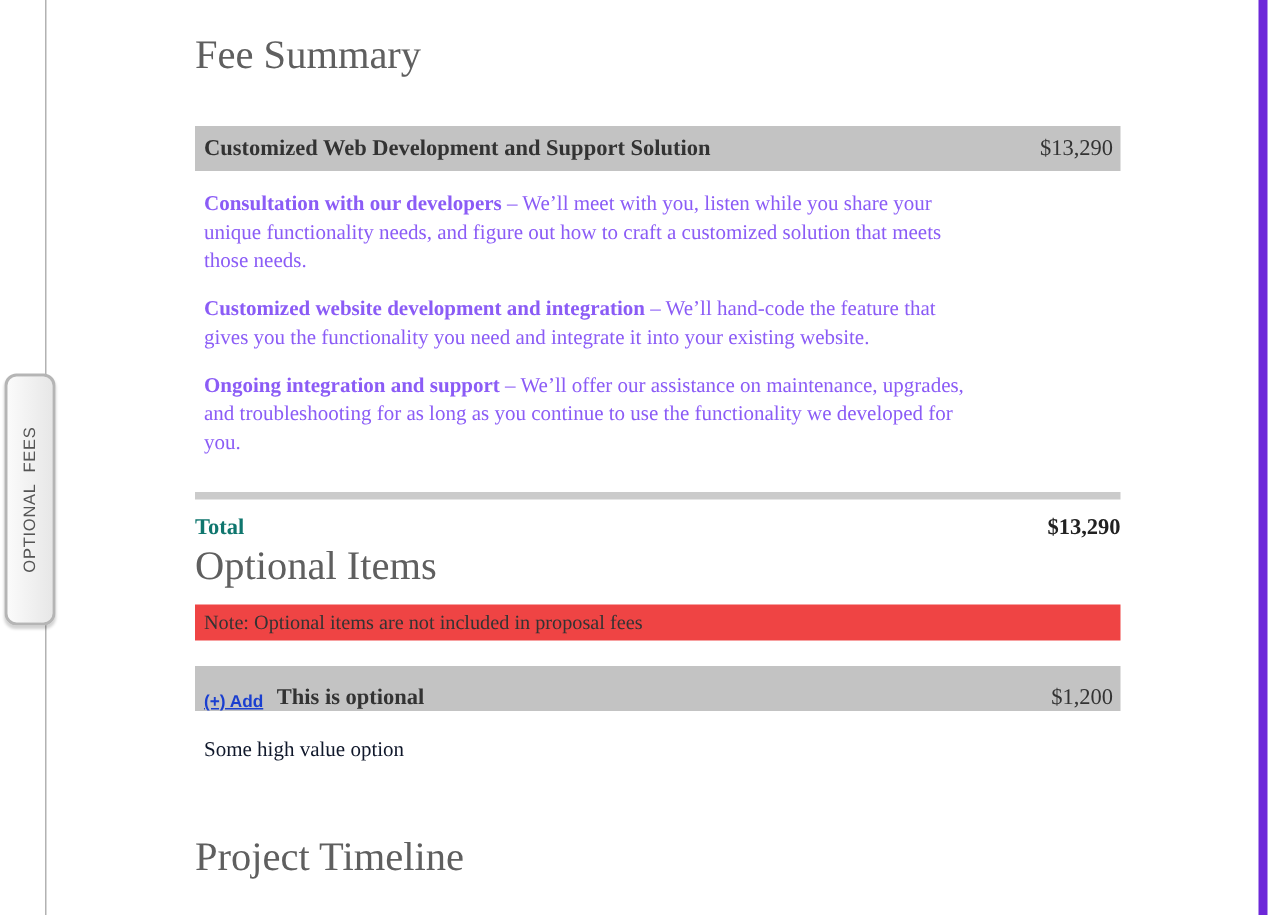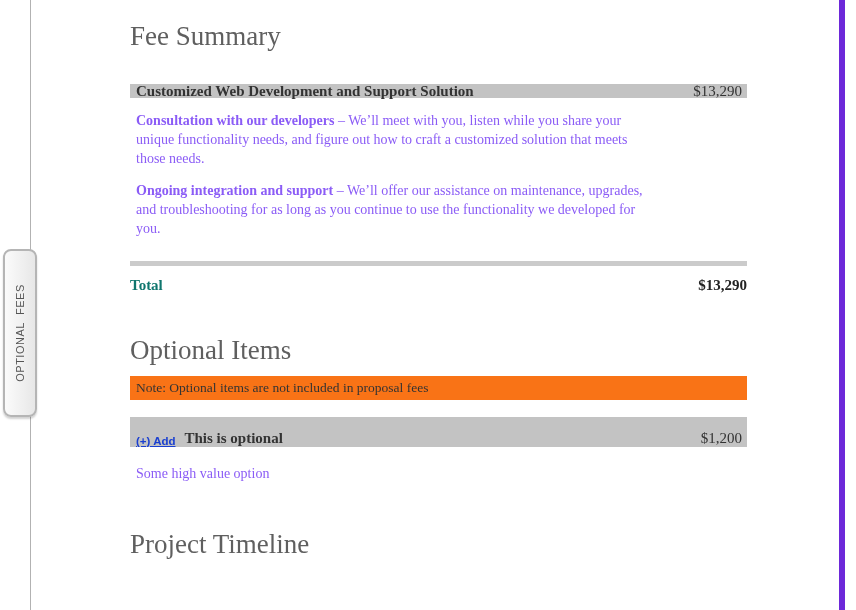--- a/index.html
+++ b/index.html
@@ -7,50 +7,50 @@
               font-family:"Liberation Serif","DejaVu Serif",serif; }
   .viewport { position:relative; width:856px; height:610px; overflow:hidden; }
 
   .page { position:absolute; left:30px; top:0; width:815px; height:610px;
           background:#ffffff; border-left:1px solid #b2b2b2; border-right:6px solid #6d28d9;
           overflow:hidden; }
   .content { margin:0 99px; width:617px; }
 
   .section-title { font-size:27px; line-height:32px; font-weight:400; color:#5f5f5f; }
   #fee-title { margin-top:20px; }
-  #optional-title { margin-top:40px; }
+  #optional-title { }
   #next-title { margin-top:45px; }
 
-  .fee-bar { margin-top:32px; height:14px; background:#c3c3c3;
+  .fee-bar { margin-top:32px; height:30px; background:#c3c3c3;
              display:flex; align-items:center; padding:0 5px 0 6px; }
   .fee-bar .bar-name { font-weight:700; font-size:15px; color:#333333; }
   .fee-bar .bar-price { margin-left:auto; font-size:15px; color:#333333; }
 
   .details { padding-left:6px; max-width:524px; }
   .details p { margin-top:13px; font-size:14px; line-height:19px; color:#8b5cf6; }
   .details p b { font-weight:700; }
 
   .total-divider { margin-top:23px; height:5px; background:#cbcbcb; }
   .total-row { margin-top:11px; display:flex; align-items:baseline; }
   .total-row .total-label { font-weight:700; font-size:15px; color:#0f766e; }
   .total-row .total-price { margin-left:auto; font-weight:700; font-size:15px; color:#222222; }
 
-  .note-bar { margin-top:10px; height:24px; background:#f97316;
+  .note-bar { margin-top:10px; height:24px; background:#ef4444;
               display:flex; align-items:center; padding-left:6px;
               font-size:13.5px; color:#333333; }
 
   .opt-bar { margin-top:17px; height:30px; background:#c3c3c3;
              display:flex; align-items:flex-end; padding:0 5px 0 6px; }
   .add-link { font-family:"Liberation Sans","DejaVu Sans",sans-serif;
               font-size:11.5px; font-weight:700; color:#1a3fd0;
               text-decoration:underline; cursor:pointer; }
   .opt-name { margin-left:9px; font-weight:700; font-size:15px; color:#333333;margin-top:13px; }
   .opt-price { margin-left:auto; font-size:15px; color:#333333; }
 
-  .opt-desc { margin-top:17px; padding-left:6px; font-size:14px; line-height:19px; color:#8b5cf6; }
+  .opt-desc { margin-top:17px; padding-left:6px; font-size:14px; line-height:19px; color:#0f172a; }
 
   .side-tab { position:absolute; left:3px; top:249px; width:34px; height:168px;
               background:linear-gradient(to right,#fbfbfb,#e7e7e7);
               border:2px solid #b5b5b5; border-radius:8px;
               box-shadow:0 2px 2px rgba(0,0,0,0.18);
               z-index:5; cursor:pointer; }
   .side-tab .tab-label { position:absolute; left:50%; top:50%;
               transform:translate(-50%,-50%) rotate(-90deg); white-space:nowrap;
               font-family:"Liberation Sans","DejaVu Sans",sans-serif;
               font-size:11px; color:#555555; letter-spacing:0.5px; word-spacing:4px; }
@@ -65,20 +65,21 @@
 
       <div id="fee-title" class="section-title">Fee Summary</div>
 
       <div class="fee-bar">
         <span class="bar-name">Customized Web Development and Support Solution</span>
         <span class="bar-price">$13,290</span>
       </div>
 
       <div class="details">
         <p><b>Consultation with our developers</b> <span>– We’ll meet with you, listen while you share your unique functionality needs, and figure out how to craft a customized solution that meets those needs.</span></p>
+        <p><b>Customized website development and integration</b> <span>– We’ll hand-code the feature that gives you the functionality you need and integrate it into your existing website.</span></p>
         <p><b>Ongoing integration and support</b> <span>– We’ll offer our assistance on maintenance, upgrades, and troubleshooting for as long as you continue to use the functionality we developed for you.</span></p>
       </div>
 
       <div class="total-divider"></div>
 
       <div class="total-row">
         <span class="total-label">Total</span>
         <span class="total-price">$13,290</span>
       </div>
 

